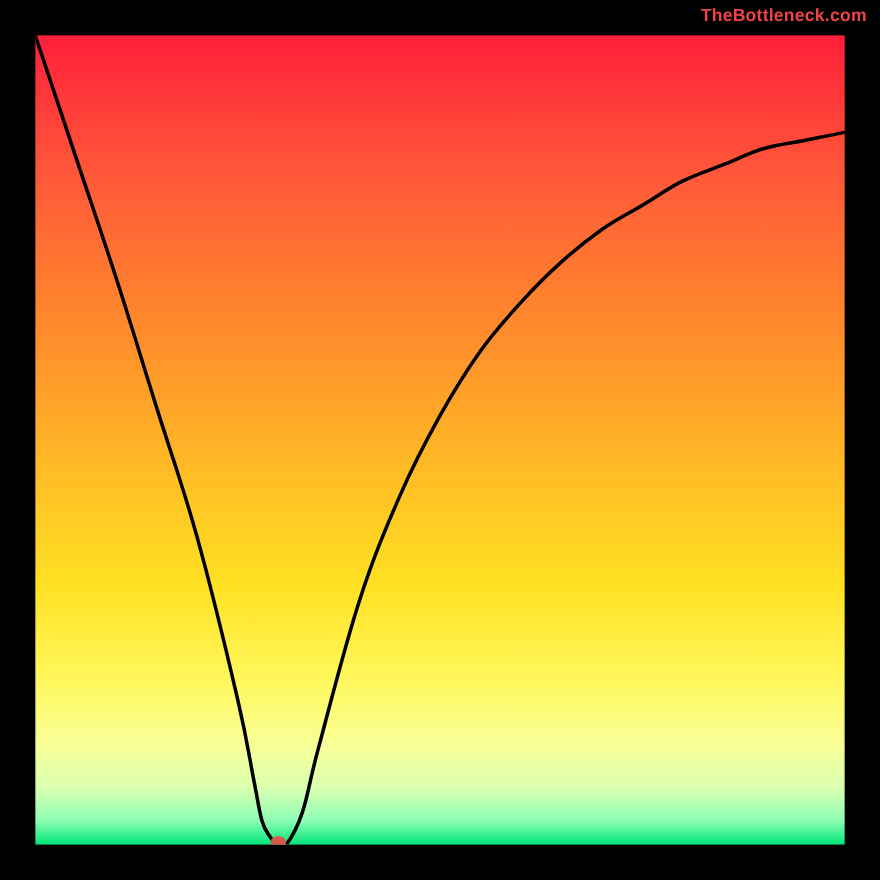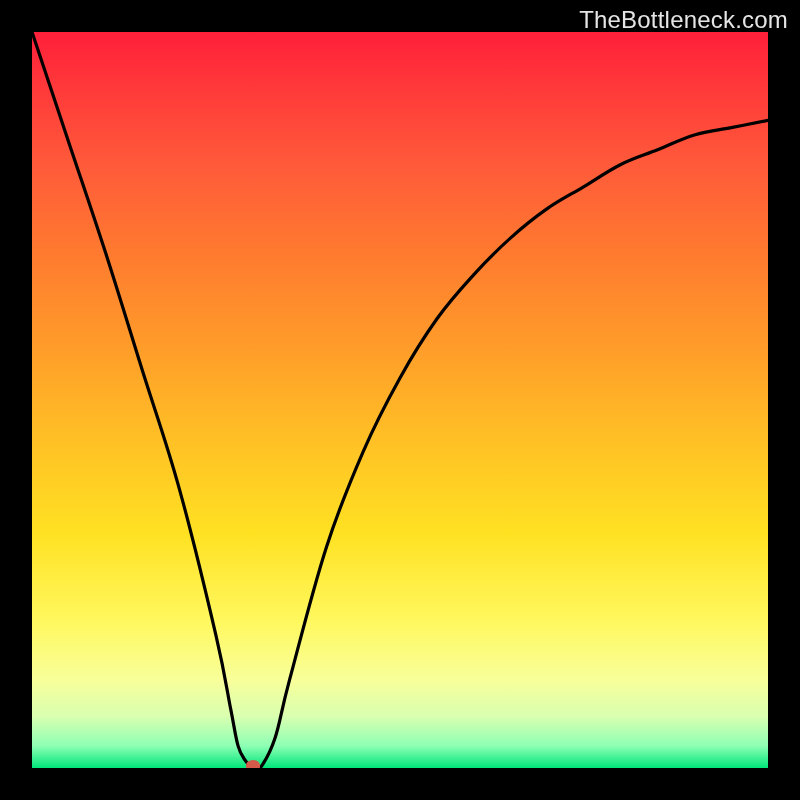--- a/index.html
+++ b/index.html
@@ -14,23 +14,23 @@
   .frame {
     position: relative;
     width: 800px;
     height: 800px;
     background: #000;
   }
   .watermark {
     position: absolute;
     top: 6px;
     right: 12px;
-    color: #e5e5e5;
-    font-size: 24px;
-    font-weight: 400;
+    color: #ef4444;
+    font-size: 16px;
+    font-weight: 700;
     letter-spacing: 0.2px;
     z-index: 3;
   }
   .plot-area {
     position: absolute;
     left: 32px;
     top: 32px;
     width: 736px;
     height: 736px;
     overflow: hidden;

